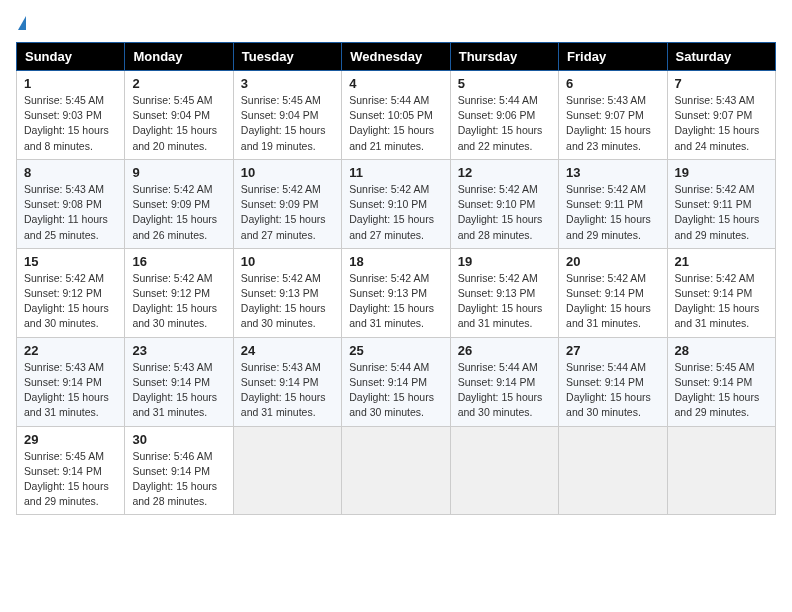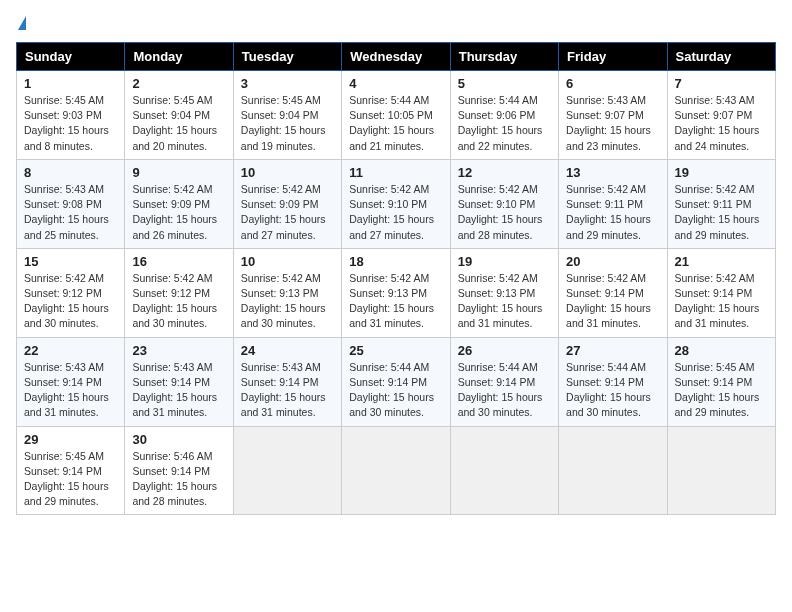--- a/index.html
+++ b/index.html
@@ -186,21 +186,21 @@
           <span>Daylight: 15 hours and 24 minutes.</span>
         </div>
       </td>
       </tr>
       <tr>
         <td>
         <span class="day-num">8</span>
         <div class="day-info">
           <span>Sunrise: 5:43 AM</span><br>
           <span>Sunset: 9:08 PM</span><br>
-          <span>Daylight: 15 hours and 25 minutes.</span>
+          <span>Daylight: 11 hours and 25 minutes.</span>
         </div>
       </td>
         <td>
         <span class="day-num">9</span>
         <div class="day-info">
           <span>Sunrise: 5:42 AM</span><br>
           <span>Sunset: 9:09 PM</span><br>
           <span>Daylight: 15 hours and 26 minutes.</span>
         </div>
       </td>

